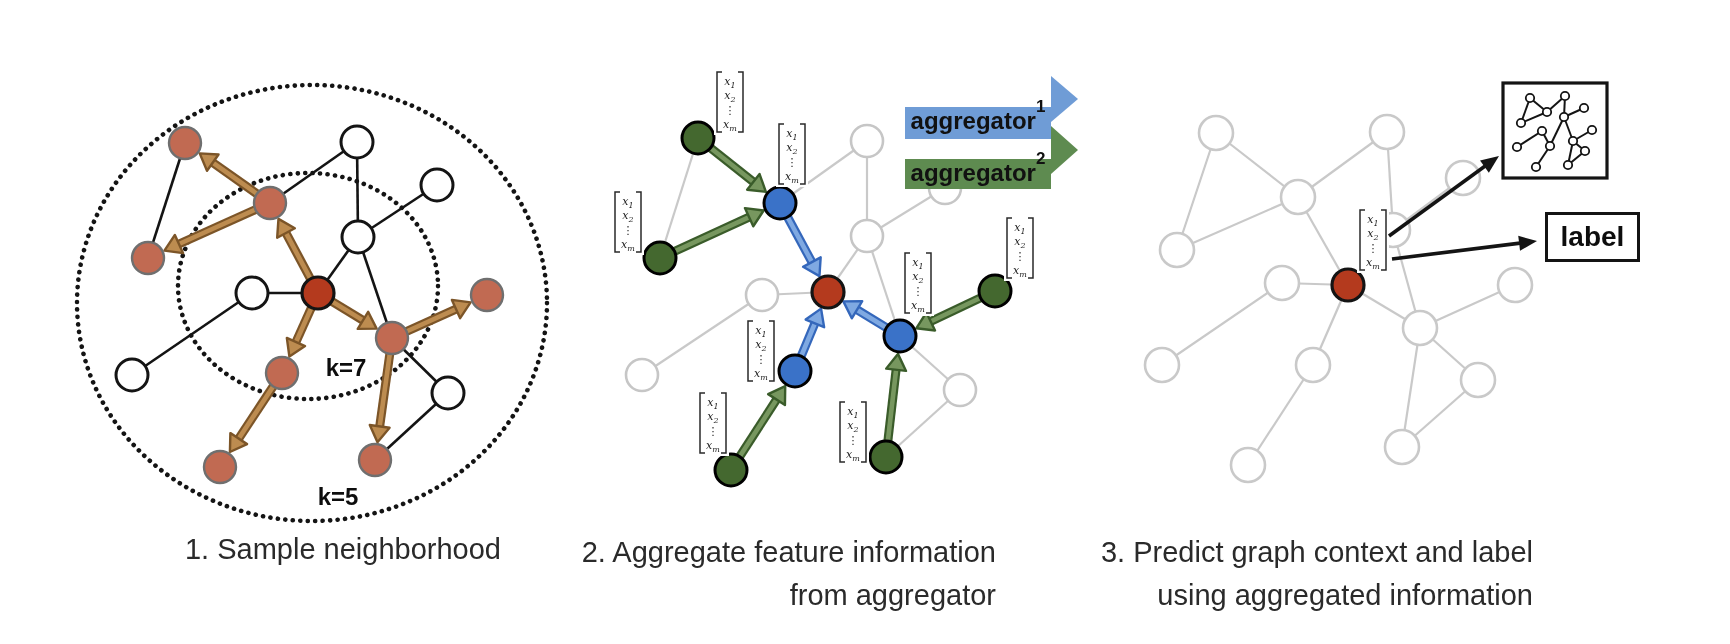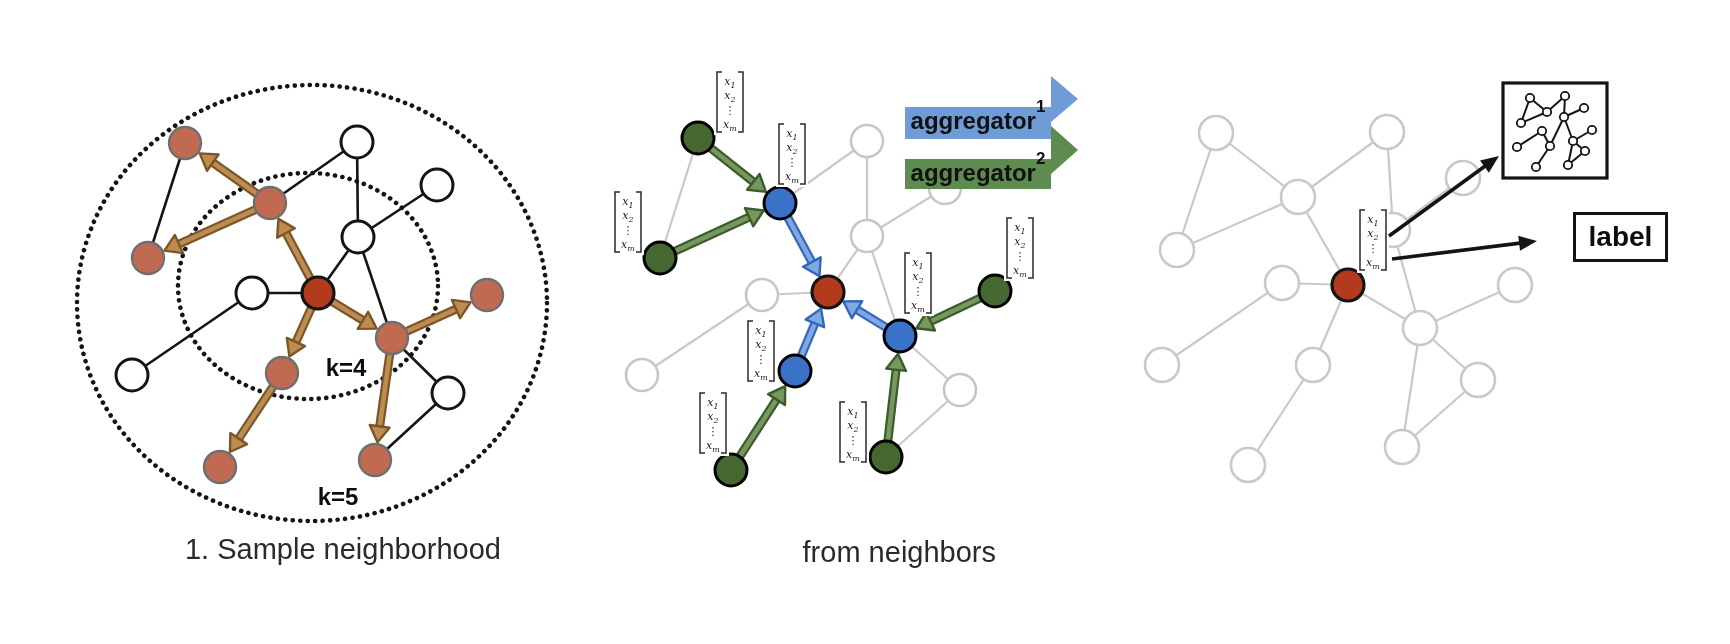--- a/index.html
+++ b/index.html
@@ -18,21 +18,21 @@
   .banner-body{position:absolute;display:flex;align-items:flex-start;justify-content:center;
                font-weight:bold;font-size:24px;color:#111;white-space:nowrap;margin-top:24px;}
   .banner-head{position:absolute;width:0;height:0;}
   #agg1-body{left:905px;top:83px;width:146px;height:32px;}
   #agg1-head{left:1051px;top:76px;border-top:23px solid transparent;border-bottom:23px solid transparent;}
   #agg2-body{left:905px;top:135px;width:146px;height:30px;}
   #agg2-head{left:1051px;top:126px;border-top:24px solid transparent;border-bottom:24px solid transparent;}
   .banner-body sub{font-size:17px;font-weight:bold;vertical-align:-6px;line-height:0;}
   #label-box{position:absolute;left:1545px;top:212px;width:89px;height:44px;border:3px solid #141414;
              background:#fff;display:flex;align-items:center;justify-content:center;
-             font-weight:bold;font-size:28px;color:#0d0d0d;margin-left:28px;}
+             font-weight:bold;font-size:28px;color:#0d0d0d;}
 </style>
 </head>
 <body>
 
 <div id="stage">
 
   <svg id="fig" width="1730" height="644" viewBox="0 0 1730 644">
       <g>
         <ellipse cx="312" cy="303" rx="235" ry="218" fill="none" stroke="#141414" stroke-width="4.6" stroke-dasharray="0.1 7.4" stroke-linecap="round"></ellipse>
         <ellipse cx="308" cy="286" rx="130" ry="113" fill="none" stroke="#141414" stroke-width="4.6" stroke-dasharray="0.1 7.4" stroke-linecap="round"></ellipse>
@@ -331,26 +331,31 @@
     <span>aggregator</span>
       <sub>1</sub>
   </div>
   <div class="banner-head" id="agg1-head" style="border-left: 27px solid rgb(111, 156, 214);"></div>
   <div class="banner-body" id="agg2-body" style="background: rgb(94, 139, 80);">
     <span>aggregator</span>
       <sub>2</sub>
   </div>
   <div class="banner-head" id="agg2-head" style="border-left: 27px solid rgb(94, 139, 80);"></div>
 
-  <div class="klabel" id="k1">k=4</div>
+  <div class="klabel" id="k1">k=7</div>
   <div class="klabel" id="k2">k=5</div>
 
   <div id="label-box">
     <span>label</span>
   </div>
 
   <div class="caption" id="caption-1">
     <div>1. Sample neighborhood</div>
   </div>
   <div class="caption" id="caption-2">
-    <div>from neighbors</div>
+    <div>2. Aggregate feature information</div>
+    <div>from aggregator</div>
+  </div>
+  <div class="caption" id="caption-3">
+    <div>3. Predict graph context and label</div>
+    <div>using aggregated information</div>
   </div>
 </div>
 
 </body></html>

